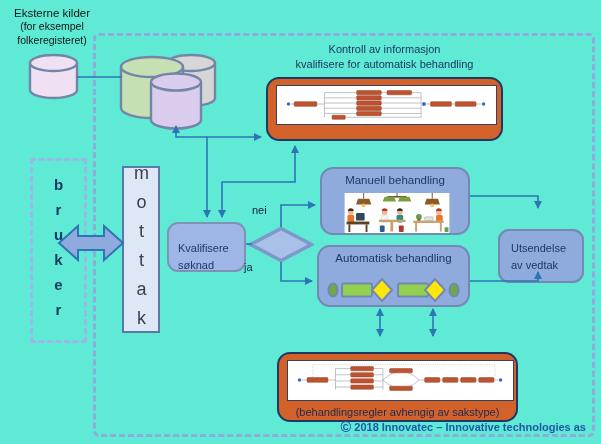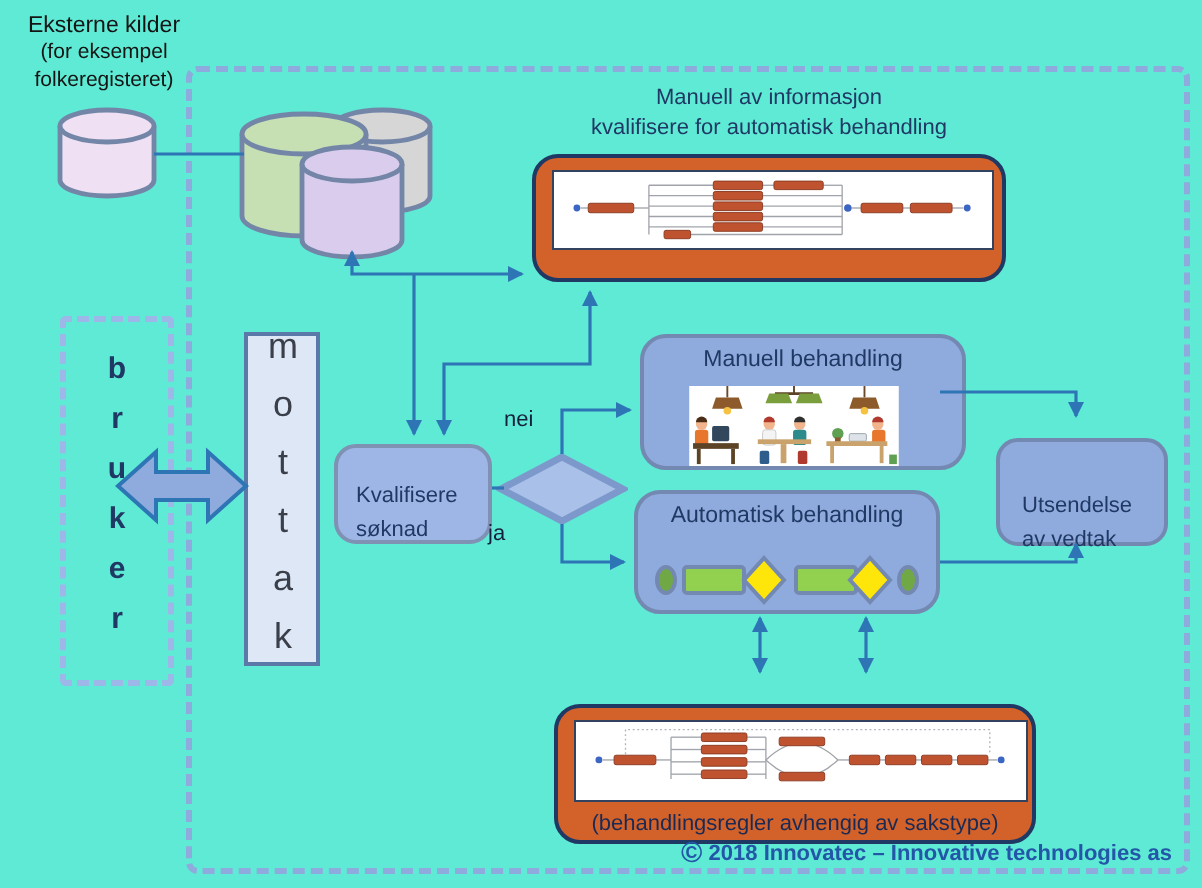--- a/index.html
+++ b/index.html
@@ -30,23 +30,23 @@
   .ext-label{left:0px;top:6px;width:104px;text-align:center;color:#141414;line-height:1.25;}
   .ext-label .t{font-size:11.5px;}
   .ext-label .s{font-size:10.5px;}
   
   .bnode{
     box-sizing:border-box;background:#8FAADC;border:2.5px solid #7489B1;border-radius:11px;
     font-size:11px;color:#1F3864;
   }
   .kvalifisere{left:167px;top:222px;width:79px;height:50px;background:#9DB6E6;border-color:#8092B4;
     padding:16px 0 0 9px;line-height:1.55;}
-  .manuell{left:320px;top:167px;width:163px;height:68px;border-radius:13px;}
+  .manuell{left:320px;top:167px;width:150px;height:68px;border-radius:13px;}
   .automatisk{left:317px;top:245px;width:153px;height:62px;border-radius:13px;}
-  .utsendelse{left:498px;top:219px;width:86px;height:54px;padding:24px 0 0 11px;line-height:1.55;}
+  .utsendelse{left:498px;top:229px;width:86px;height:54px;padding:9px 0 0 11px;line-height:1.55;}
   .node-title{text-align:center;margin-top:5px;font-size:11.5px;color:#1F3864;}
   
   .lbl{font-size:11px;color:#161F3C;}
   
   .kontroll-title{left:266px;top:42px;width:237px;text-align:center;font-size:11px;color:#1F3864;line-height:1.35;}
   
   .orange{
     box-sizing:border-box;background:#D2622A;border:2.5px solid #203864;border-radius:13px;
   }
   .orange-top{left:266px;top:77px;width:237px;height:64px;}
@@ -78,21 +78,21 @@
 
   <div class="abs bruker-box">
     <span class="vtext bruker-text">bruker</span>
   </div>
 
   <div class="abs mottak-box">
     <span class="vtext mottak-text">mottak</span>
   </div>
 
   <div class="abs kontroll-title">
-    <div>Manuell av informasjon</div>
+    <div>Kontroll av informasjon</div>
     <div>kvalifisere for automatisk behandling</div>
   </div>
 
   <div class="abs orange orange-top">
     <div class="inner-white" style="left:8px;top:6px;width:219px;height:38px;">
       <svg width="219" height="36" viewBox="0 0 219 38">
         <g stroke="#A0A4AA" stroke-width="0.7" fill="none">
           <path d="M8,19 H12"></path>
             <path d="M36,19 H44"></path>
           <path d="M44,7 V33"></path>

